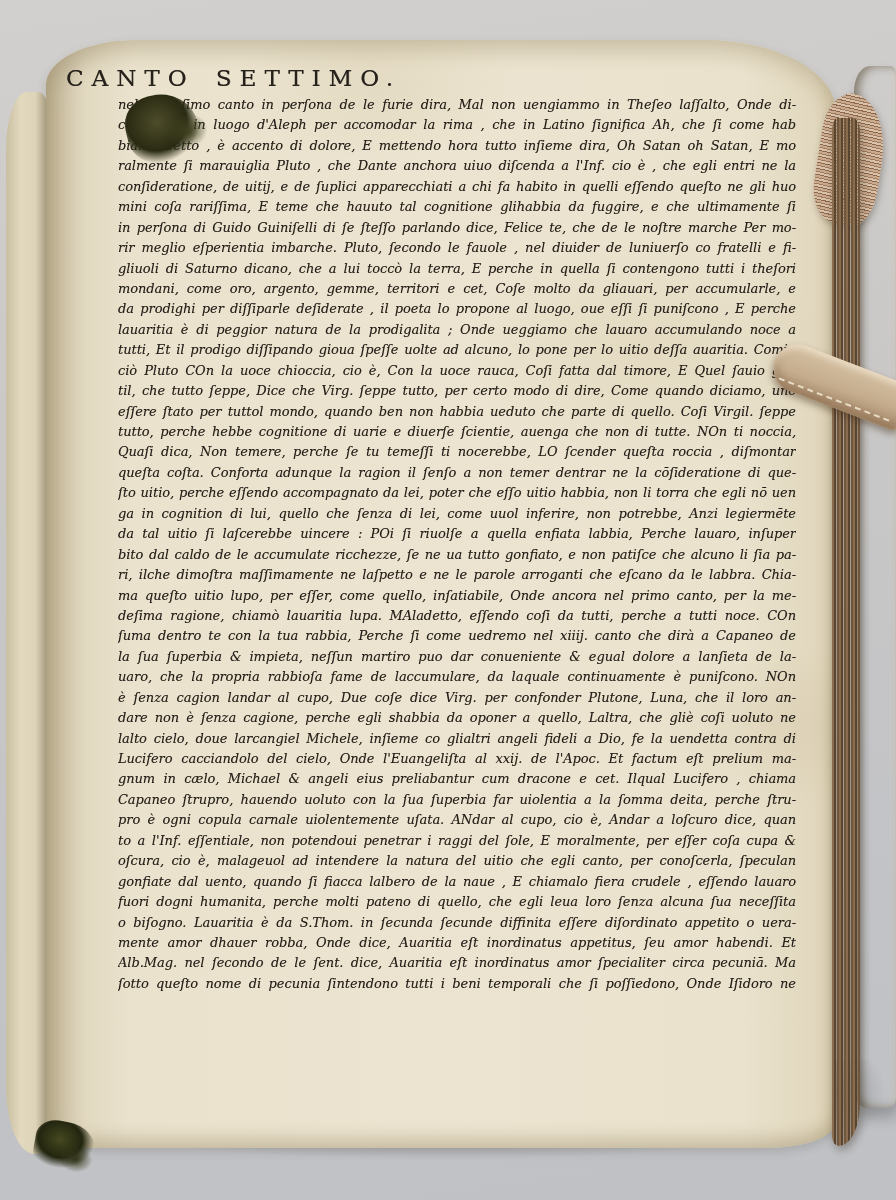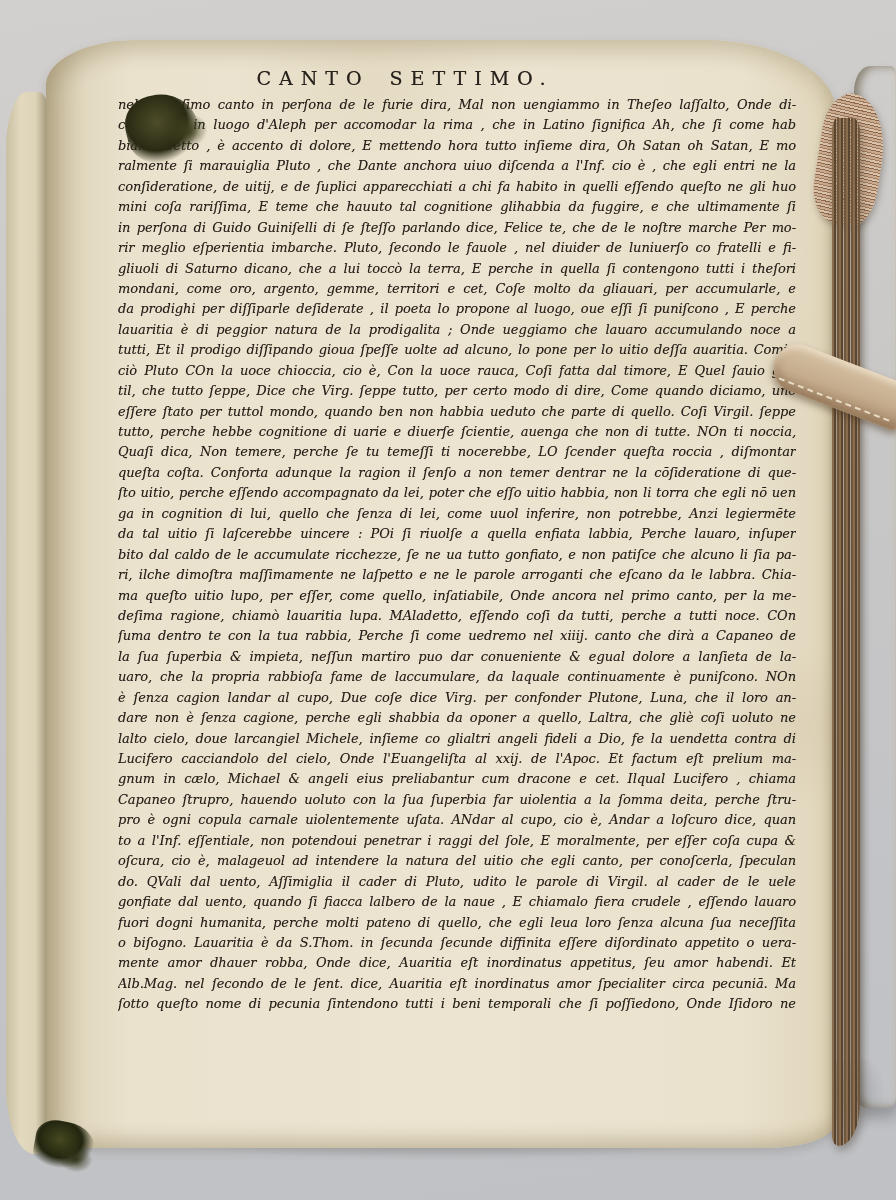--- a/index.html
+++ b/index.html
@@ -104,22 +104,22 @@
     position:absolute;left:26px;top:22px;width:34px;height:26px;
     background:radial-gradient(60% 60% at 50% 50%,#33361a 0%,rgba(35,38,15,0) 85%);
     border-radius:50%;
   }
   
   .text-area{
     position:absolute;left:72px;top:22px;width:678px;z-index:20;
     color:#241e18;
   }
   .page-header{
-    font-style:normal;font-size:19px;line-height:32px;letter-spacing:8px;word-spacing:6px;
-    text-align:center;transform:translateX(-52px);color:#26211b;
+    font-style:normal;font-size:23px;line-height:32px;letter-spacing:8px;word-spacing:6px;
+    text-align:left;transform:translateX(-52px);color:#26211b;
     text-shadow:.3px .3px 0 rgba(38,33,27,.55);
     margin:0 0 1px 0;white-space:nowrap;
   }
   .text-lines{font-style:italic;}
   .text-line{
     height:20.45px;line-height:20.45px;font-size:12.9px;
     text-align:justify;text-align-last:justify;overflow:hidden;
     text-shadow:.25px .25px 0 rgba(36,30,24,.45);
     word-spacing:.5px;
   }
@@ -172,21 +172,20 @@
           <div class="text-line">uaro, che la propria rabbioſa fame de laccumulare, da laquale continuamente è puniſcono. NOn</div>
           <div class="text-line">è ſenza cagion landar al cupo, Due coſe dice Virg. per confonder Plutone, Luna, che il loro an-</div>
           <div class="text-line">dare non è ſenza cagione, perche egli shabbia da oponer a quello, Laltra, che gliè coſi uoluto ne</div>
           <div class="text-line">lalto cielo, doue larcangiel Michele, inſieme co glialtri angeli fideli a Dio, fe la uendetta contra di</div>
           <div class="text-line">Lucifero cacciandolo del cielo, Onde l'Euangeliſta al xxij. de l'Apoc. Et factum eſt prelium ma-</div>
           <div class="text-line">gnum in cælo, Michael &amp; angeli eius preliabantur cum dracone e cet. Ilqual Lucifero , chiama</div>
           <div class="text-line">Capaneo ſtrupro, hauendo uoluto con la ſua ſuperbia far uiolentia a la ſomma deita, perche ſtru-</div>
           <div class="text-line">pro è ogni copula carnale uiolentemente uſata. ANdar al cupo, cio è, Andar a loſcuro dice, quan</div>
           <div class="text-line">to a l'Inf. eſſentiale, non potendoui penetrar i raggi del ſole, E moralmente, per eſſer coſa cupa &amp;</div>
           <div class="text-line">oſcura, cio è, malageuol ad intendere la natura del uitio che egli canto, per conoſcerla, ſpeculan</div>
-          <div class="text-line">do.   QVali dal uento, Aſſimiglia il cader di Pluto, udito le parole di Virgil. al cader de le uele</div>
           <div class="text-line">gonfiate dal uento, quando ſi fiacca lalbero de la naue , E chiamalo fiera crudele , eſſendo lauaro</div>
           <div class="text-line">fuori dogni humanita, perche molti pateno di quello, che egli leua loro ſenza alcuna ſua neceſſita</div>
           <div class="text-line">o biſogno. Lauaritia è da S.Thom. in ſecunda ſecunde diffinita eſſere diſordinato appetito o uera-</div>
           <div class="text-line">mente amor dhauer robba, Onde dice, Auaritia eſt inordinatus appetitus, ſeu amor habendi. Et</div>
           <div class="text-line">Alb.Mag. nel ſecondo de le ſent. dice, Auaritia eſt inordinatus amor ſpecialiter circa pecuniā. Ma</div>
           <div class="text-line">ſotto queſto nome di pecunia ſintendono tutti i beni temporali che ſi poſſiedono, Onde Iſidoro ne</div>
         </div>
     </div>
   </div>
 

